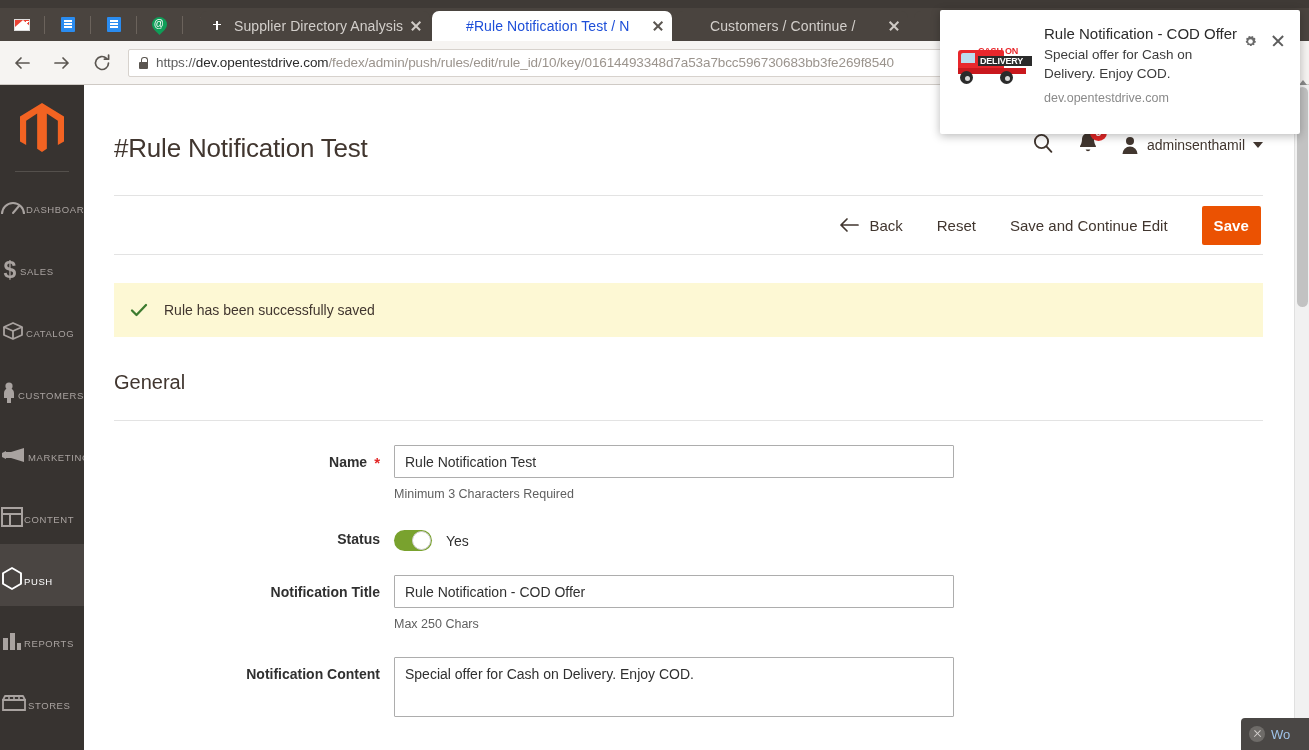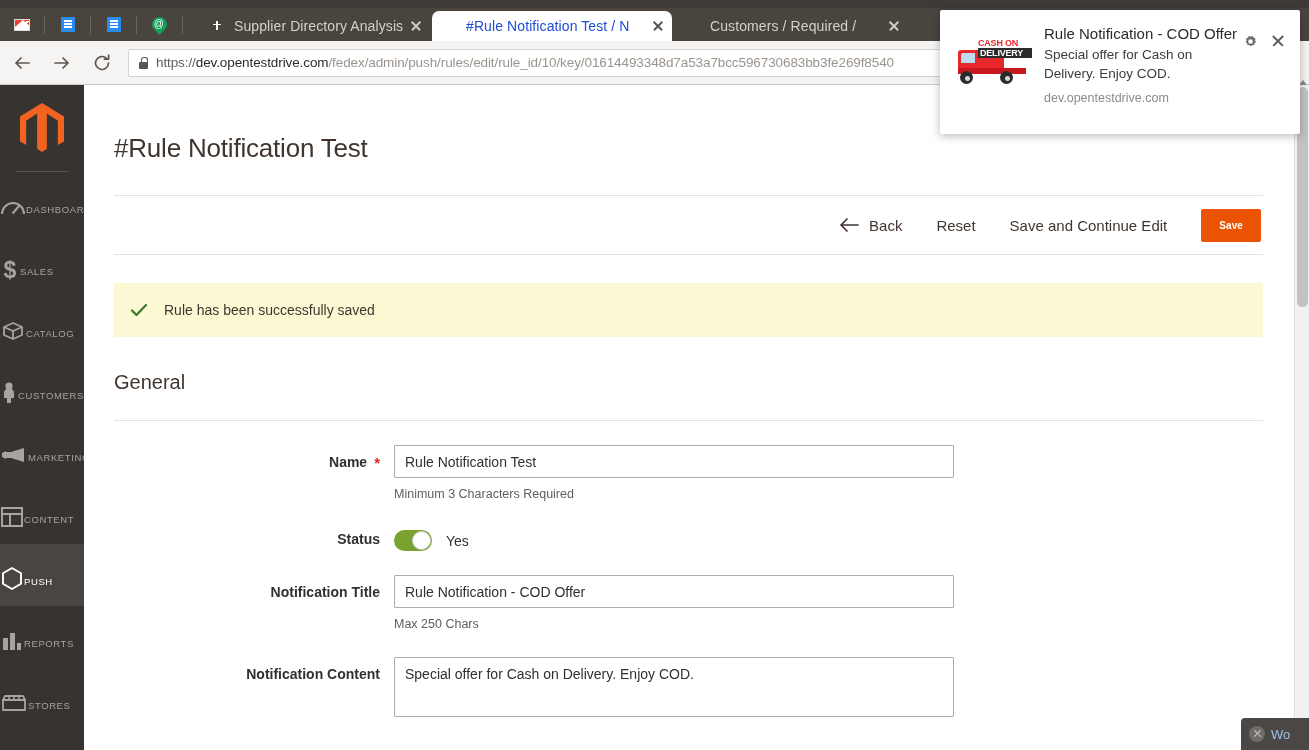--- a/index.html
+++ b/index.html
@@ -200,22 +200,22 @@
   #page-actions {
     position:relative; margin:0 30px; height:60px;
     border-top:1px solid #e3e3e3; border-bottom:1px solid #e3e3e3;
     display:flex; align-items:center; justify-content:flex-end; gap:34px;
     padding-right:2px;
   }
   .action-link {
     font-size:15px; color:#41362f; display:flex; align-items:center; gap:10px;
   }
   #btn-save {
-    background:#eb5202; color:#ffffff; font-size:10px; font-weight:600;
-    padding:11px 18px; border:none; border-radius:2px; letter-spacing:0.1px;
+    background:#eb5202; color:#ffffff; font-size:15px; font-weight:600;
+    padding:11px 12px; border:none; border-radius:2px; letter-spacing:0.1px;
   }
 
   #success-msg {
     margin:28px 30px 0; height:54px; background:#fdf8d4;
     display:flex; align-items:center; padding:0 16px; gap:16px;
   }
   #success-text { font-size:14px; color:#41362f; }
   .check-icon { width:18px; height:18px; }
 
   #section-general {
@@ -304,21 +304,21 @@
   #notif-close::after { transform:rotate(-45deg); }
 
   
   .truck-body { position:absolute; left:2px; top:16px; width:46px; height:20px; background:#e8272c; border-radius:3px 2px 0 0; }
   .truck-cabwin { position:absolute; left:5px; top:19px; width:14px; height:10px; background:#bcdcee; border-radius:2px 0 0 0; }
   .truck-bed { position:absolute; left:2px; top:34px; width:68px; height:6px; background:#c9181d; }
   .truck-wheel { position:absolute; top:37px; width:13px; height:13px; border-radius:50%; background:#2b2b2b; border:3px solid #2b2b2b; }
   .truck-wheel::after { content:""; position:absolute; left:2px; top:2px; width:5px; height:5px; background:#d8d8d8; border-radius:50%; }
   .truck-w1 { left:4px; }
   .truck-w2 { left:44px; }
-  .cod-text { position:absolute; left:22px; top:4px; width:54px; text-align:left; line-height:10px; }
+  .cod-text { position:absolute; left:22px; top:12px; width:54px; text-align:left; line-height:10px; }
   .cod-cash { display:block; font-size:9px; font-weight:700; color:#e8272c; letter-spacing:-0.2px; }
   .cod-del { display:block; font-size:9px; font-weight:700; color:#ffffff; background:#2b2b2b; padding:0 2px; letter-spacing:-0.2px; }
 
   
   #bottom-widget {
     position:absolute; right:0; bottom:0; width:68px; height:32px;
     background:#4a4745; border-radius:4px 0 0 0;
     display:flex; align-items:center; gap:6px; padding-left:8px;
   }
   #bw-close {
@@ -365,21 +365,21 @@
   </div>
 
   <div class="tab active" style="left:432px; width:240px;">
     <span class="tab-favicon"><span class="mage-fav"></span></span>
     <span class="tab-title">#Rule Notification Test / N</span>
     <span class="tab-close"></span>
   </div>
 
   <div class="tab inactive" style="left:676px; width:232px;">
     <span class="tab-favicon"><span class="mage-fav"></span></span>
-    <span class="tab-title">Customers / Required / </span>
+    <span class="tab-title">Customers / Continue / </span>
     <span class="tab-close"></span>
   </div>
 
   <div class="tab inactive" style="left:914px; width:230px;">
     <span class="tab-favicon"><span class="mage-fav"></span></span>
     <span class="tab-title"></span>
   </div>
 </div>
 
 <div id="toolbar">
@@ -511,20 +511,43 @@
           </svg>
       </span>
 
     </div>
   </div>
 
   <div id="content">
 
     <div id="page-header">
       <div id="page-title">#Rule Notification Test</div>
+      <div id="header-tools">
+        <span>
+          <svg width="24" height="24" viewBox="0 0 24 24">
+              <circle cx="10.5" cy="10.5" r="6.6" fill="none" stroke="#41362f" stroke-width="1.9"></circle>
+              <path d="M15.4 15.4l5 5.4" stroke="#41362f" stroke-width="1.9" stroke-linecap="round"></path>
+            </svg>
+        </span>
+        <span id="notif-wrap">
+          <svg width="22" height="24" viewBox="0 0 22 24">
+              <path d="M11 2a6 6 0 0 0-6 6c0 5-2 6-2 8h16c0-2-2-3-2-8a6 6 0 0 0-6-6z" fill="#41362f"></path>
+              <path d="M8.6 18.5a2.5 2.5 0 0 0 4.8 0" fill="#41362f"></path>
+            </svg>
+          <span id="notif-badge">3</span>
+        </span>
+        <span id="admin-user">
+          <svg width="18" height="20" viewBox="0 0 18 20">
+              <circle cx="9" cy="6" r="4" fill="#41362f"></circle>
+              <path d="M1.5 19a7.5 7.5 0 0 1 15 0z" fill="#41362f"></path>
+            </svg>
+          <span>adminsenthamil</span>
+          <span class="caret-down"></span>
+        </span>
+      </div>
     </div>
 
     <div id="page-actions">
       <span class="action-link">
         <svg width="20" height="16" viewBox="0 0 20 16">
             <path d="M19 8H2M8 2L2 8l6 6" fill="none" stroke="#41362f" stroke-width="1.7" stroke-linecap="round" stroke-linejoin="round"></path>
           </svg>
         <span>Back</span>
       </span>
       <span class="action-link">

